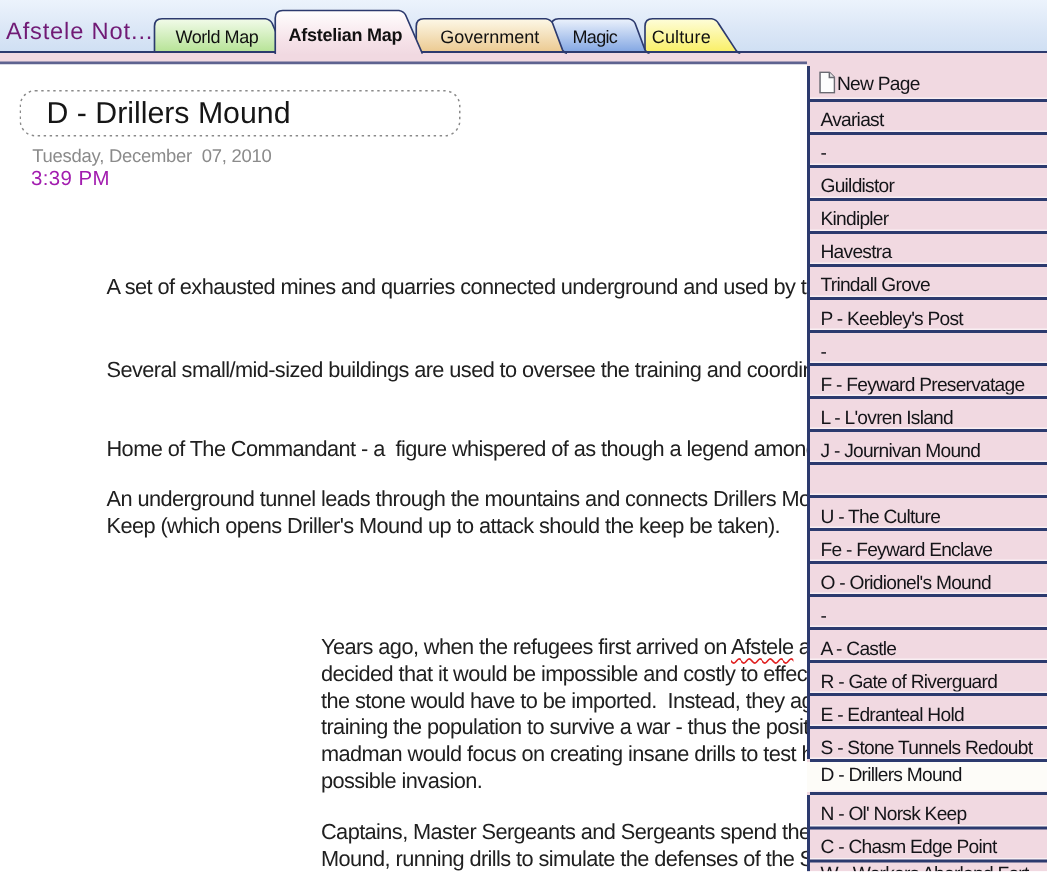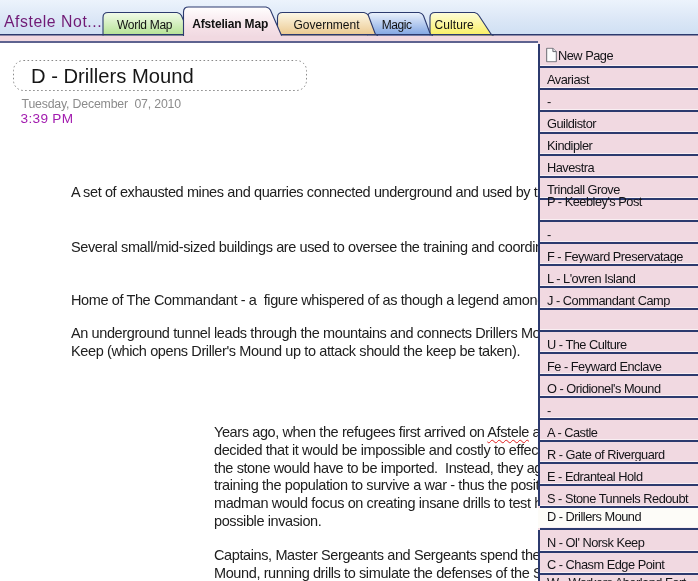--- a/index.html
+++ b/index.html
@@ -74,38 +74,38 @@
       </div>
 <div class="sep" style="top:118.9px"></div>
 <div class="row" style="top:120.9px;height:20.0px">
         <span>Havestra</span>
       </div>
 <div class="sep" style="top:141.0px"></div>
 <div class="row" style="top:142.9px;height:20.0px">
         <span>Trindall Grove</span>
       </div>
 <div class="sep" style="top:163.0px"></div>
-<div class="row" style="top:154px;height:20.0px">
+<div class="row" style="top:165.0px;height:20.0px">
         <span>P - Keebley's Post</span>
       </div>
 <div class="sep" style="top:185.0px"></div>
 <div class="row" style="top:187.0px;height:20.0px">
         <span>-</span>
       </div>
 <div class="sep" style="top:207.0px"></div>
 <div class="row" style="top:209.0px;height:20.0px">
         <span>F - Feyward Preservatage</span>
       </div>
 <div class="sep" style="top:229.1px"></div>
 <div class="row" style="top:231.1px;height:20.0px">
         <span>L - L'ovren Island</span>
       </div>
 <div class="sep" style="top:251.1px"></div>
 <div class="row" style="top:253.1px;height:20.0px">
-        <span>J - Commandant Camp</span>
+        <span>J - Journivan Mound</span>
       </div>
 <div class="sep" style="top:273.1px"></div>
 <div class="sep" style="top:295.2px"></div>
 <div class="row" style="top:297.2px;height:20.0px">
         <span>U - The Culture</span>
       </div>
 <div class="sep" style="top:317.2px"></div>
 <div class="row" style="top:319.2px;height:20.0px">
         <span>Fe - Feyward Enclave</span>
       </div>

